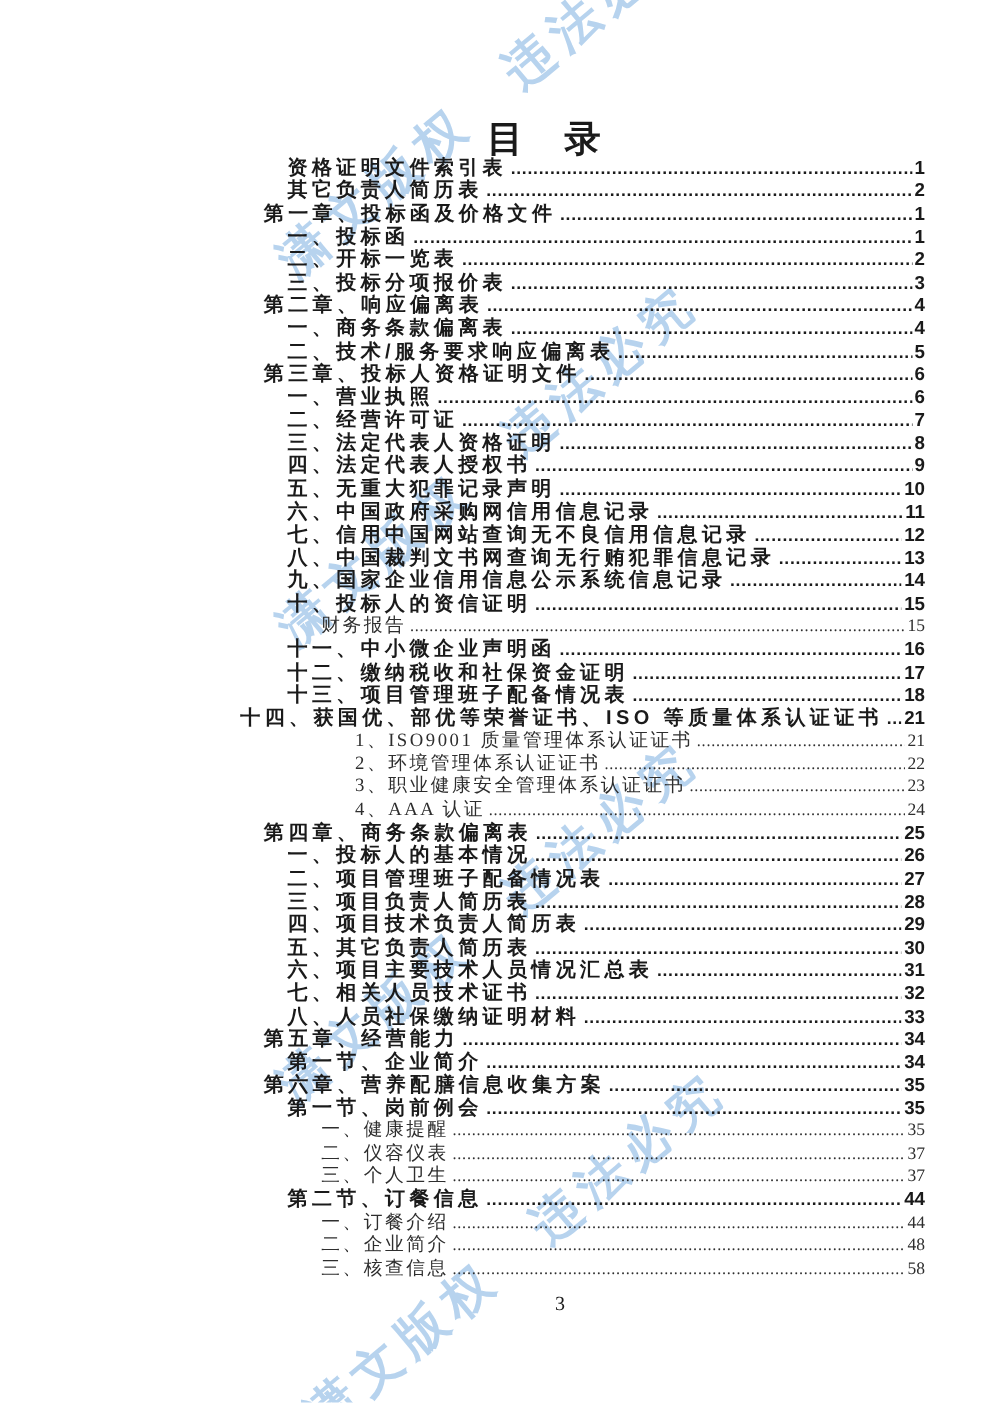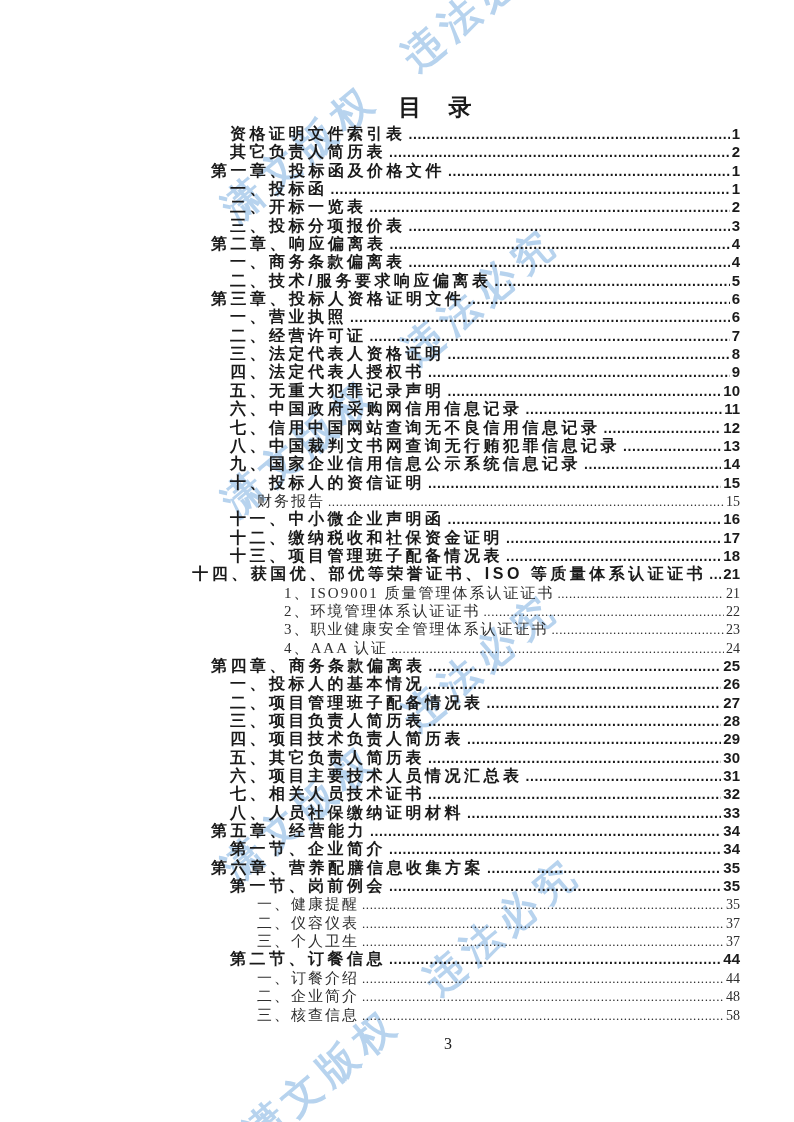--- a/index.html
+++ b/index.html
@@ -30,21 +30,21 @@
   .wm3 { left: 228px; top: 846px; }
   .wm4 { left: 250px; top: 1110px; }
 
   
   .content { position: absolute; inset: 0; z-index: 1; }
 
   .doc-title {
     position: absolute;
     top: 92px; left: 436px;
     transform: translateX(-50%);
-    font-size: 23px;
+    font-size: 29px;
     font-weight: 700;
     letter-spacing: 2px;
     white-space: nowrap;
   }
 
   .toc {
     position: absolute;
     left: 207px; top: 125px;
     width: 533px;
   }

